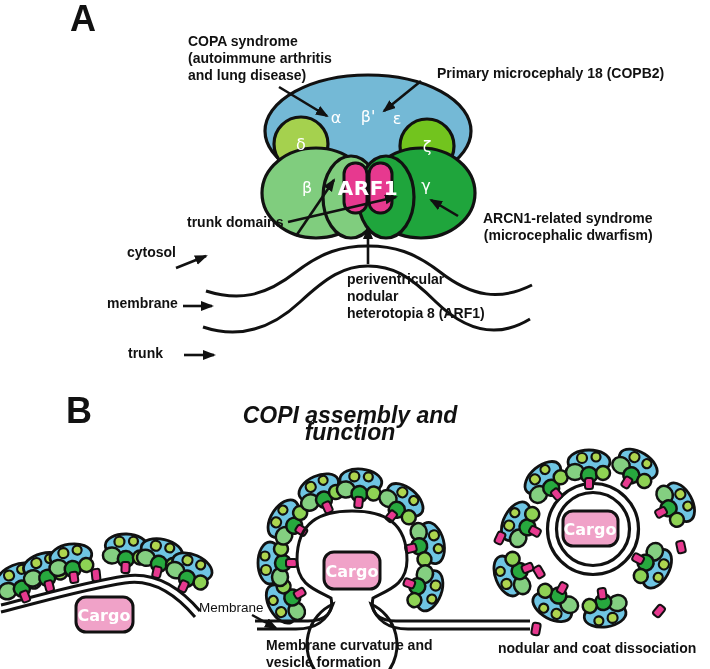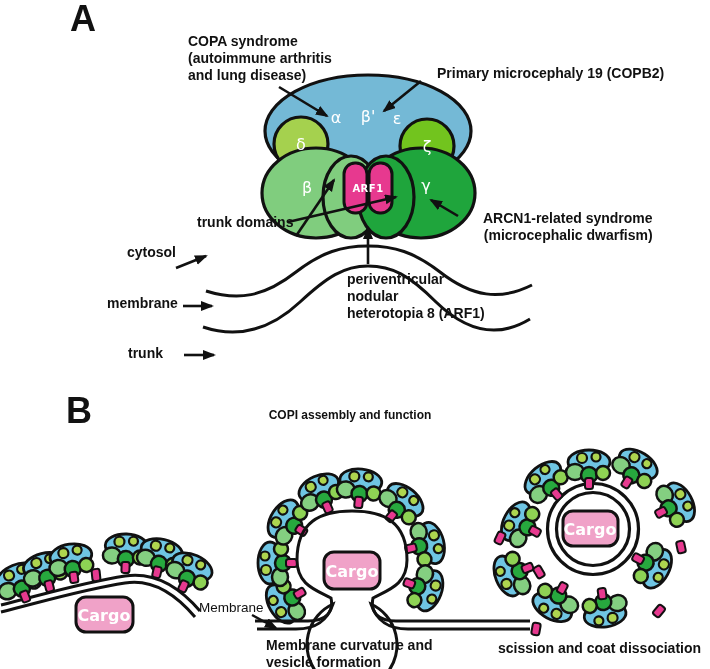--- a/index.html
+++ b/index.html
@@ -2,26 +2,26 @@
 <html><head>
 <meta charset="utf-8">
 <style>
   html,body{margin:0;padding:0;background:#ffffff;}
   #figure{position:relative;width:710px;height:669px;background:#ffffff;overflow:hidden;
           font-family:"Liberation Sans",sans-serif;}
   #figure svg{position:absolute;left:0;top:0;}
   .label{position:absolute;font-weight:bold;font-size:14px;line-height:17px;color:#111;
          white-space:pre-line;}
   .panel-letter{font-size:36px;line-height:34px;font-weight:bold;letter-spacing:0;}
-  .b-title{font-size:12px;text-align:center;width:240px;}
+  .b-title{font-size:23px;text-align:center;width:240px;font-style:italic;}
   .plain{font-weight:normal;font-size:13.5px;}
   .white-center{position:absolute;transform:translate(-50%,-50%);color:#ffffff;
                 font-family:"DejaVu Sans","Liberation Sans",sans-serif;white-space:nowrap;}
   .greek{font-size:16px;font-weight:500;}
-  .arf1-text{font-size:10px;font-weight:bold;letter-spacing:.5px;}
+  .arf1-text{font-size:20px;font-weight:bold;letter-spacing:.5px;}
   .cargo-text{font-size:16px;font-weight:bold;}
 </style>
 </head>
 <body>
 
 <div id="figure">
 
 <svg width="710" height="669" viewBox="0 0 710 669">
   <defs>
     <marker id="ah" markerUnits="userSpaceOnUse" markerWidth="14" markerHeight="12" refX="11" refY="5" orient="auto">
@@ -121,37 +121,37 @@
       <use href="#pink-bit" transform="translate(659,611) rotate(40)"></use>
       <use href="#pink-bit" transform="translate(536,629) rotate(10)"></use>
     </g>
   </g>
 </svg>
 
   <div class="label panel-letter" style="left:70px;top:2px;">A</div>
   <div class="label" style="left:143px;top:33px;margin-left:45px;">COPA syndrome
 (autoimmune arthritis
 and lung disease)</div>
-  <div class="label" style="left:437px;top:65px;">Primary microcephaly 19 (COPB2)</div>
-  <div class="label" style="left:197px;top:214px;">trunk domains</div>
+  <div class="label" style="left:437px;top:65px;">Primary microcephaly 18 (COPB2)</div>
+  <div class="label" style="left:187px;top:214px;">trunk domains</div>
   <div class="label" style="left:483px;top:210px;text-align:right;">ARCN1-related syndrome
 (microcephalic dwarfism)</div>
   <div class="label" style="left:127px;top:244px;">cytosol</div>
   <div class="label" style="left:107px;top:295px;">membrane</div>
   <div class="label" style="left:128px;top:345px;">trunk</div>
   <div class="label" style="left:307px;top:271px;margin-left:40px;">periventricular
 nodular
 heterotopia 8 (ARF1)</div>
 
   <div class="label panel-letter" style="left:66px;top:394px;">B</div>
   <div class="label b-title" style="left:230px;top:407px;">COPI assembly and function</div>
   <div class="label plain" style="left:199px;top:599px;">Membrane</div>
   <div class="label" style="left:266px;top:637px;">Membrane curvature and
 vesicle formation</div>
-  <div class="label" style="left:498px;top:640px;">scission and coat dissociation</div>
+  <div class="label" style="left:498px;top:640px;">nodular and coat dissociation</div>
 
   <div class="white-center greek" style="left:336px;top:117px;">α</div>
   <div class="white-center greek" style="left:368px;top:116px;">β'</div>
   <div class="white-center greek" style="left:397px;top:118px;">ε</div>
   <div class="white-center greek" style="left:301px;top:144px;">δ</div>
   <div class="white-center greek" style="left:427px;top:146px;">ζ</div>
   <div class="white-center greek" style="left:307px;top:187px;">β</div>
   <div class="white-center greek" style="left:426px;top:185px;">γ</div>
   <div class="white-center arf1-text" style="left:368px;top:188px;">ARF1</div>
 

